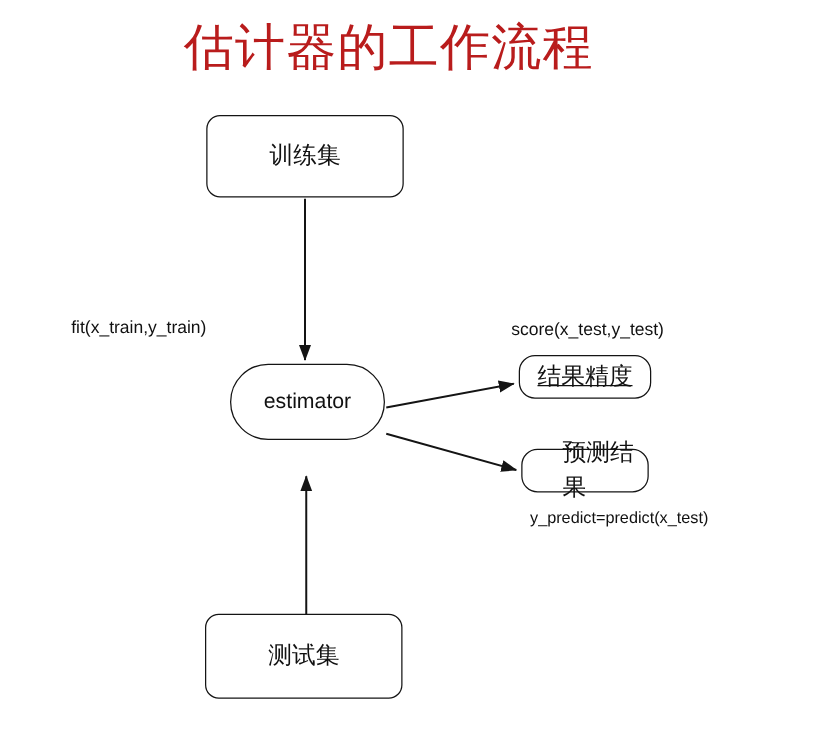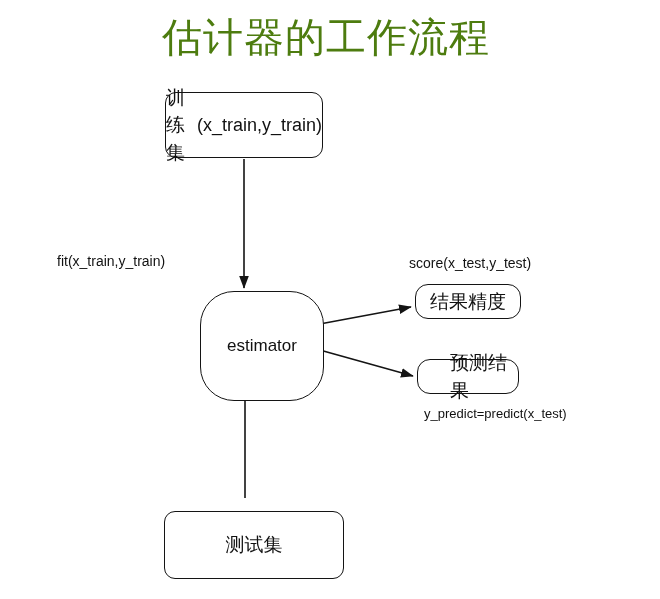--- a/index.html
+++ b/index.html
@@ -28,63 +28,62 @@
     flex-direction:row;
     align-items:center;
     justify-content:center;
     color:#111111;
     box-sizing:border-box;
     line-height:1.45;
   }
   .node .cjk{font-size:19px;}
   .node .mono-ish{font-size:18px;}
   .node-train{left:165px;top:92px;width:158px;height:66px;}
-  .node-test{left:164px;top:511px;width:180px;height:68px;}
+  .node-test{left:164px;top:491px;width:158px;height:68px;}
   .node-estimator{
-    left:200px;top:291px;width:124px;height:110px;
+    left:184px;top:291px;width:124px;height:61px;
     border-radius:34px;
     font-size:17px;
   }
-  .node-accuracy{left:415px;top:284px;width:106px;height:35px;border-radius:13px;}
+  .node-accuracy{left:415px;top:284px;width:106px;height:35px;border-radius:13px;text-decoration:underline;}
   .node-predict{left:417px;top:359px;width:102px;height:35px;border-radius:13px;padding-left:32px;}
   .edge-label{
     position:absolute;
     color:#111111;
     font-size:14px;
     white-space:nowrap;
   }
   .label-fit{left:57px;top:253px;}
   .label-score{left:409px;top:255px;}
   .label-predict-expr{left:396px;top:406px;font-size:13px;margin-left:28px;}
   svg.arrows{position:absolute;left:0;top:0;pointer-events:none;}
   svg.arrows line{stroke:#141414;stroke-width:1.6;}
   svg.arrows .head{fill:#141414;}
 </style>
 </head>
 <body>
 
 <div class="canvas">
 
-  <div class="title" style="color: #4d7c0f; padding-left: 15px;">估计器的工作流程</div>
+  <div class="title" style="color: #b91c1c;">估计器的工作流程</div>
 
   <svg class="arrows" width="660" height="599" viewBox="0 0 660 599">
     <defs>
       <marker id="ah" markerWidth="10" markerHeight="8" refX="7.5" refY="3" orient="auto" markerUnits="strokeWidth">
         <path class="head" d="M0,0 L8,3 L0,6 Z"></path>
       </marker>
     </defs>
     <line x1="244" y1="159" x2="244" y2="288" marker-end="url(#ah)"></line>
     <line x1="245" y1="498" x2="245" y2="381" marker-end="url(#ah)"></line>
     <line x1="309" y1="326" x2="411" y2="307" marker-end="url(#ah)"></line>
     <line x1="309" y1="347" x2="413" y2="376" marker-end="url(#ah)"></line>
   </svg>
 
   <div class="node node-train">
     <span class="cjk">训练集</span>
-    <span class="mono-ish">(x_train,y_train)</span>
   </div>
 
   <div class="node node-estimator">
     <span>estimator</span>
   </div>
 
   <div class="node node-accuracy">
     <span class="cjk">结果精度</span>
   </div>
 

